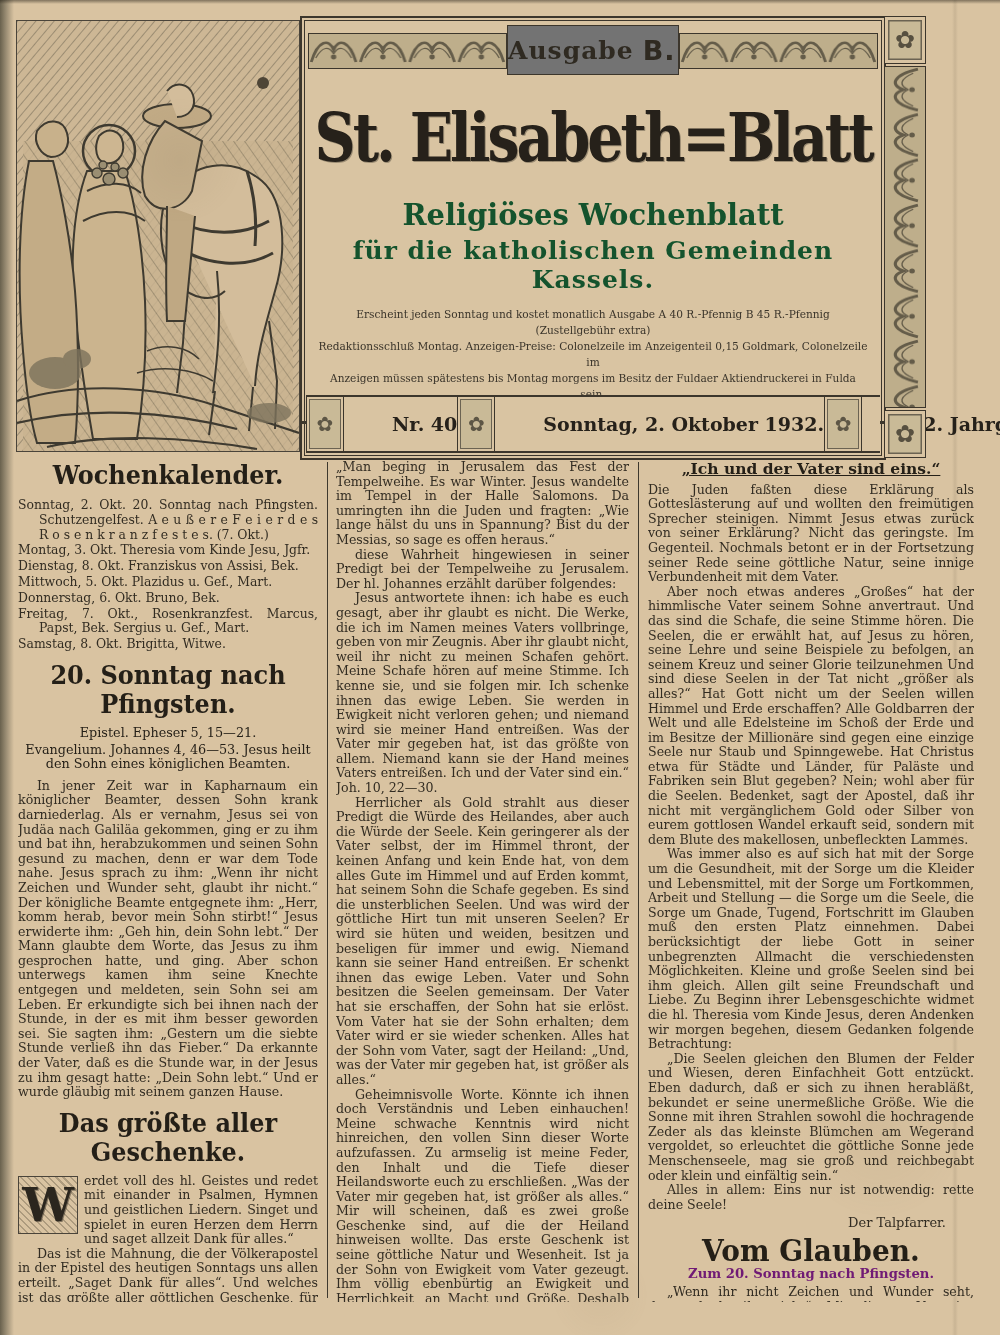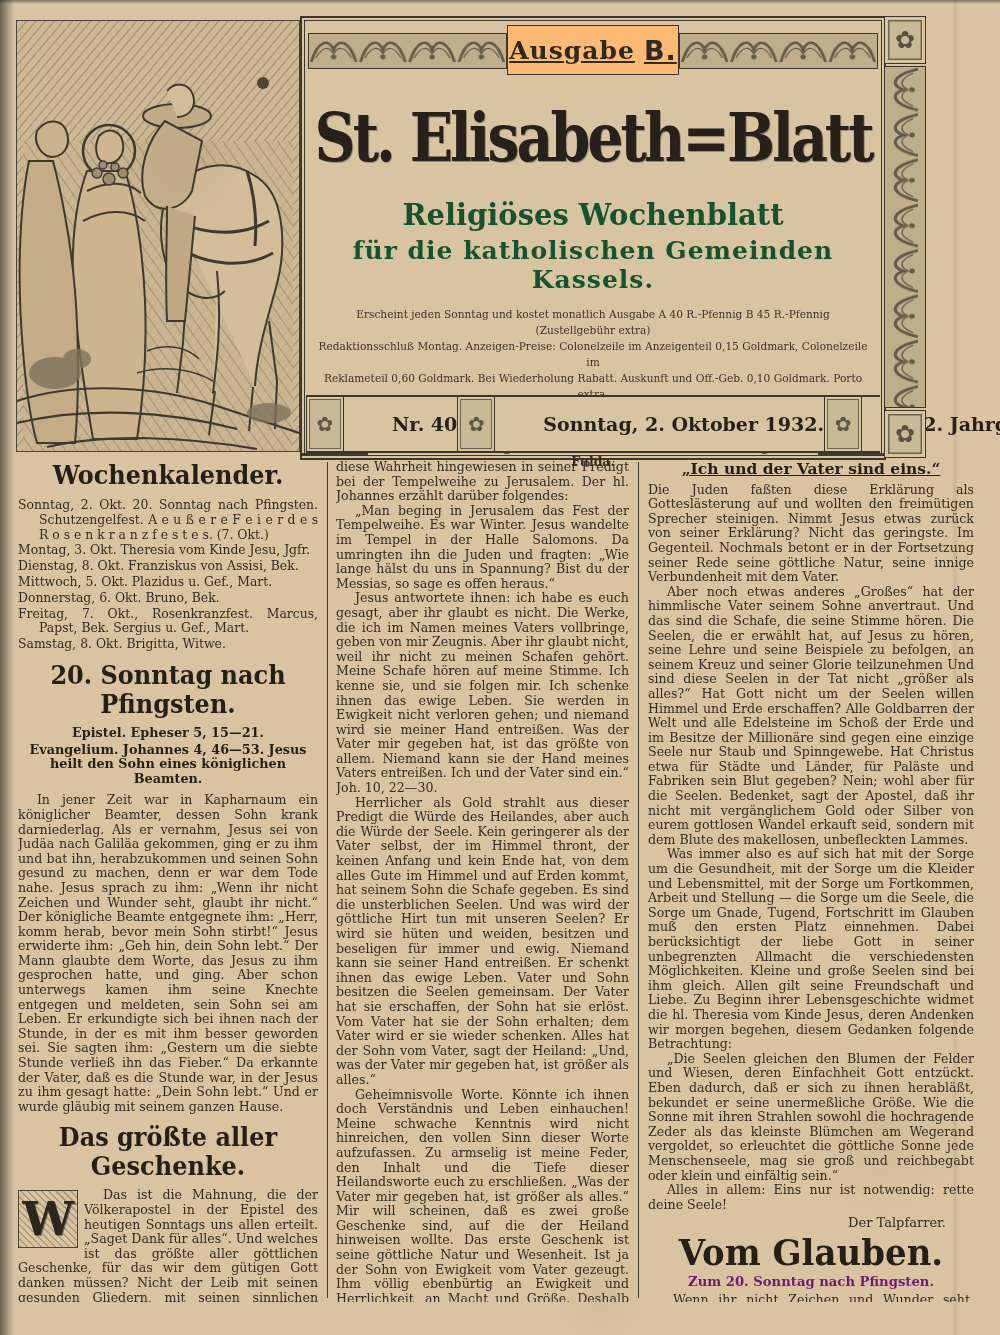--- a/index.html
+++ b/index.html
@@ -24,22 +24,22 @@
   .illustration{position:absolute;left:16px;top:20px;width:282px;height:430px;
     border:1.5px solid #4a443a;box-shadow:inset 0 0 0 3px #cdb893, inset 0 0 0 4px #55503f;
     background:#d3bd9b;overflow:hidden;}
 
   
   .masthead{position:absolute;left:300px;top:16px;width:582px;height:440px;
     border:2px solid #3c362c;box-shadow:inset 0 0 0 2px #d9c3a1, inset 0 0 0 3px #3c362c;
     background:#d9c4a2;}
   .mast-toprow{display:flex;align-items:stretch;gap:0;margin:7px 6px 0 6px;height:50px;}
   .floral-strip{flex:1;border:1.5px solid #3c362c;margin-top:8px;margin-bottom:6px;overflow:hidden;}
-  .edition-box{width:170px;border:1.8px solid #3c362c;background:#fdba74;display:flex;
-    align-items:center;justify-content:center;font-weight:bold;font-size:25px;letter-spacing:1px;text-decoration:underline;}
+  .edition-box{width:170px;border:1.8px solid #3c362c;background:#737373;display:flex;
+    align-items:center;font-weight:bold;font-size:25px;letter-spacing:1px;}
   .edition-box .b{font-family:"DejaVu Sans",sans-serif;font-weight:bold;font-size:27px;margin-left:9px;}
   .mast-title{margin-top:22px;text-align:center;font-weight:bold;font-size:57px;letter-spacing:-3px;
     color:#26211a;transform:scaleY(1.18);transform-origin:top center;
     text-shadow:1px 1px 0 rgba(38,33,26,.35);white-space:nowrap;}
   .mast-sub1{margin-top:34px;text-align:center;font-weight:bold;font-size:29px;color:#2a2item51e;}
   .mast-sub1,.mast-sub2{color:#14532d;}
   .mast-sub2{margin-top:4px;text-align:center;font-weight:bold;font-size:25px;letter-spacing:1px;}
   .fineprint{margin:12px 14px 0 14px;text-align:center;font-size:10.6px;font-weight:normal;
     line-height:16px;color:#3a342a;}
   .imprint{margin-top:5px;text-align:center;font-size:12.5px;font-weight:bold;color:#342e24;
@@ -72,32 +72,32 @@
   .col{position:absolute;top:0;overflow:hidden;text-align:justify;font-size:12.6px;line-height:14.6px;color:#322c22;}
   .col1{left:18px;width:300px;height:842px;}
   .col2{left:336px;width:293px;height:842px;}
   .col3{left:648px;width:326px;height:842px;}
   .col p{margin:0;}
   .plist p{text-indent:1.5em;}
   .plist p:first-child{text-indent:0;}
   .sec-title{font-weight:bold;text-align:center;font-size:24px;line-height:28px;color:#241f17;
     margin:10px 0 8px 0;text-indent:0 !important;transform:scaleY(1.05);}
   .sec-title.first{margin-top:2px;}
-  .sub-line{font-weight:bold;text-align:center;font-size:12.8px;margin:2px 0 2px 0;color:#241f17;}
+  .sub-line{font-weight:normal;text-align:center;font-size:12.8px;margin:2px 0 2px 0;color:#241f17;}
   .cal-entry{padding-left:1.7em;text-indent:-1.7em !important;margin-bottom:1px !important;font-size:12.4px;line-height:14.8px;}
   .gospel{margin-top:7px !important;text-indent:1.5em !important;}
   .dc-wrap{margin-top:4px;}
   .dropcap{float:left;width:58px;height:56px;margin:2px 6px 0 0;border:1.5px solid #4a443a;
     background:repeating-linear-gradient(45deg,#c7b archived 0),#c9b995;
     background-image:repeating-linear-gradient(45deg,rgba(90,80,60,.35) 0 1.5px,rgba(201,185,149,0) 1.5px 5px);
     display:flex;align-items:center;justify-content:center;
     font-weight:bold;font-size:46px;color:#2b261e;text-shadow:1px 1px 0 rgba(43,38,30,.5);}
   .signature{text-align:right;padding-right:28px;font-size:13px;margin-top:4px !important;text-indent:0 !important;}
   .col3-head{font-weight:bold;text-align:center;font-size:15.5px;margin:2px 0 6px 0;color:#241f17;text-decoration:underline;}
-  .glauben-title{font-weight:bold;text-align:center;font-size:34px;margin:14px 0 16px 0;color:#241f17;transform:scaleY(1.05);}
+  .glauben-title{font-weight:bold;text-align:center;font-size:28px;margin:14px 0 8px 0;color:#241f17;transform:scaleY(1.05);}
   .glauben-sub{font-weight:bold;text-align:center;font-size:13.2px;margin-bottom:3px;color:#701a75;}
 </style>
 </head>
 <body>
 
 <div class="page">
   <div class="edge-left"></div>
   <div class="edge-top"></div>
   <div class="crease"></div>
 
@@ -184,21 +184,20 @@
       </div>
     </div>
 
     <div class="mast-title">St. Elisabeth=Blatt</div>
     <div class="mast-sub1">Religiöses Wochenblatt</div>
     <div class="mast-sub2">für die katholischen Gemeinden Kassels.</div>
 
     <div class="fineprint">
       <div>Erscheint jeden Sonntag und kostet monatlich Ausgabe A 40 R.-Pfennig B 45 R.-Pfennig (Zustellgebühr extra)</div>
       <div>Redaktionsschluß Montag.  Anzeigen-Preise: Colonelzeile im Anzeigenteil 0,15 Goldmark, Colonelzeile im</div>
-      <div>Reklameteil 0,60 Goldmark. Bei Wiederholung Rabatt. Auskunft und Off.-Geb. 0,10 Goldmark.  Porto extra.</div>
       <div>Anzeigen müssen spätestens bis Montag morgens im Besitz der Fuldaer Aktiendruckerei in Fulda sein.</div>
     </div>
     <div class="imprint">
       <span>Druck und Verlag der Fuldaer Aktiendruckerei.  Verlagsort Fulda.</span>
     </div>
 
     <div class="datebar">
       <div class="orncell">
           <span class="fl">✿</span>
         </div>
@@ -253,31 +252,31 @@
           <p class="cal-entry">Donnerstag, 6. Okt.  Bruno, Bek.</p>
           <p class="cal-entry">Freitag, 7. Okt., Rosenkranzfest.  Marcus, Papst, Bek. Sergius u. Gef., Mart.</p>
           <p class="cal-entry">Samstag, 8. Okt.  Brigitta, Witwe.</p>
         </div>
       <div class="sec-title">20. Sonntag nach Pfingsten.</div>
       <div class="sub-line">Epistel.  Epheser 5, 15—21.</div>
       <div class="sub-line">Evangelium.  Johannes 4, 46—53. Jesus heilt den Sohn eines königlichen Beamten.</div>
       <p class="gospel">In jener Zeit war in Kapharnaum ein königlicher Beamter, dessen Sohn krank darniederlag. Als er vernahm, Jesus sei von Judäa nach Galiläa gekommen, ging er zu ihm und bat ihn, herabzukommen und seinen Sohn gesund zu machen, denn er war dem Tode nahe. Jesus sprach zu ihm: „Wenn ihr nicht Zeichen und Wunder seht, glaubt ihr nicht.“ Der königliche Beamte entgegnete ihm: „Herr, komm herab, bevor mein Sohn stirbt!“ Jesus erwiderte ihm: „Geh hin, dein Sohn lebt.“ Der Mann glaubte dem Worte, das Jesus zu ihm gesprochen hatte, und ging. Aber schon unterwegs kamen ihm seine Knechte entgegen und meldeten, sein Sohn sei am Leben. Er erkundigte sich bei ihnen nach der Stunde, in der es mit ihm besser geworden sei. Sie sagten ihm: „Gestern um die siebte Stunde verließ ihn das Fieber.“ Da erkannte der Vater, daß es die Stunde war, in der Jesus zu ihm gesagt hatte: „Dein Sohn lebt.“ Und er wurde gläubig mit seinem ganzen Hause.</p>
       <div class="sec-title">Das größte aller Geschenke.</div>
       <div class="dc-wrap">
-        <span class="dropcap">W</span>
+        <span class="dropcap">W</span><span>erdet voll des hl. Geistes und redet mit einander in Psalmen, Hymnen und geistlichen Liedern. Singet und spielet in euren Herzen dem Herrn und saget allzeit Dank für alles.“</span>
       </div>
       <div class="plist">
           <p class="para indent" style="text-indent: 1.5em;">Das ist die Mahnung, die der Völkerapostel in der Epistel des heutigen Sonntags uns allen erteilt. „Saget Dank für alles“. Und welches ist das größte aller göttlichen Geschenke, für das wir dem gütigen Gott danken müssen? Nicht der Leib mit seinen gesunden Gliedern, mit seinen sinnlichen Freuden, mit seiner frohen Schaffenskraft. Sondern die Seele, dieses Siegel der Gottheit, dieser unsterbliche, unvergängliche Geist, wenn er sich sonnt in der Liebe und Freundschaft Gottes, wenn er dereinst untertaucht in den Ozean der unendlichen Seligkeit.</p>
         </div>
     </div>
 
     <div class="col col2">
       <div class="plist">
+          <p class="para">„Man beging in Jerusalem das Fest der Tempelweihe. Es war Winter. Jesus wandelte im Tempel in der Halle Salomons. Da umringten ihn die Juden und fragten: „Wie lange hälst du uns in Spannung? Bist du der Messias, so sage es offen heraus.“</p>
           <p class="para">diese Wahrheit hingewiesen in seiner Predigt bei der Tempelweihe zu Jerusalem. Der hl. Johannes erzählt darüber folgendes:</p>
-          <p class="para">„Man beging in Jerusalem das Fest der Tempelweihe. Es war Winter. Jesus wandelte im Tempel in der Halle Salomons. Da umringten ihn die Juden und fragten: „Wie lange hälst du uns in Spannung? Bist du der Messias, so sage es offen heraus.“</p>
           <p class="para">Jesus antwortete ihnen: ich habe es euch gesagt, aber ihr glaubt es nicht. Die Werke, die ich im Namen meines Vaters vollbringe, geben von mir Zeugnis. Aber ihr glaubt nicht, weil ihr nicht zu meinen Schafen gehört. Meine Schafe hören auf meine Stimme. Ich kenne sie, und sie folgen mir. Ich schenke ihnen das ewige Leben. Sie werden in Ewigkeit nicht verloren gehen; und niemand wird sie meiner Hand entreißen. Was der Vater mir gegeben hat, ist das größte von allem. Niemand kann sie der Hand meines Vaters entreißen. Ich und der Vater sind ein.“ Joh. 10, 22—30.</p>
           <p class="para">Herrlicher als Gold strahlt aus dieser Predigt die Würde des Heilandes, aber auch die Würde der Seele. Kein geringerer als der Vater selbst, der im Himmel thront, der keinen Anfang und kein Ende hat, von dem alles Gute im Himmel und auf Erden kommt, hat seinem Sohn die Schafe gegeben. Es sind die unsterblichen Seelen. Und was wird der göttliche Hirt tun mit unseren Seelen? Er wird sie hüten und weiden, besitzen und beseligen für immer und ewig. Niemand kann sie seiner Hand entreißen. Er schenkt ihnen das ewige Leben. Vater und Sohn besitzen die Seelen gemeinsam. Der Vater hat sie erschaffen, der Sohn hat sie erlöst. Vom Vater hat sie der Sohn erhalten; dem Vater wird er sie wieder schenken. Alles hat der Sohn vom Vater, sagt der Heiland: „Und, was der Vater mir gegeben hat, ist größer als alles.“</p>
           <p class="para">Geheimnisvolle Worte. Könnte ich ihnen doch Verständnis und Leben einhauchen! Meine schwache Kenntnis wird nicht hinreichen, den vollen Sinn dieser Worte aufzufassen. Zu armselig ist meine Feder, den Inhalt und die Tiefe dieser Heilandsworte euch zu erschließen. „Was der Vater mir gegeben hat, ist größer als alles.“ Mir will scheinen, daß es zwei große Geschenke sind, auf die der Heiland hinweisen wollte. Das erste Geschenk ist seine göttliche Natur und Wesenheit. Ist ja der Sohn von Ewigkeit vom Vater gezeugt. Ihm völlig ebenbürtig an Ewigkeit und Herrlichkeit, an Macht und Größe. Deshalb ist und bleibt er Gottessohn und wahrer Gott, auch wenn er im geringen Menschengewand erscheint. In edlem Selbstbewußtsein erhebt er deshalb den Juden gegenüber seine Stimme, daß sie forttönt in alle Jahrhunderte:</p>
         </div>
     </div>
 
     <div class="col col3">
       <div class="col3-head">„Ich und der Vater sind eins.“</div>
       <div class="plist">
           <p class="para">Die Juden faßten diese Erklärung als Gotteslästerung auf und wollten den freimütigen Sprecher steinigen. Nimmt Jesus etwas zurück von seiner Erklärung? Nicht das geringste. Im Gegenteil. Nochmals betont er in der Fortsetzung seiner Rede seine göttliche Natur, seine innige Verbundenheit mit dem Vater.</p>

